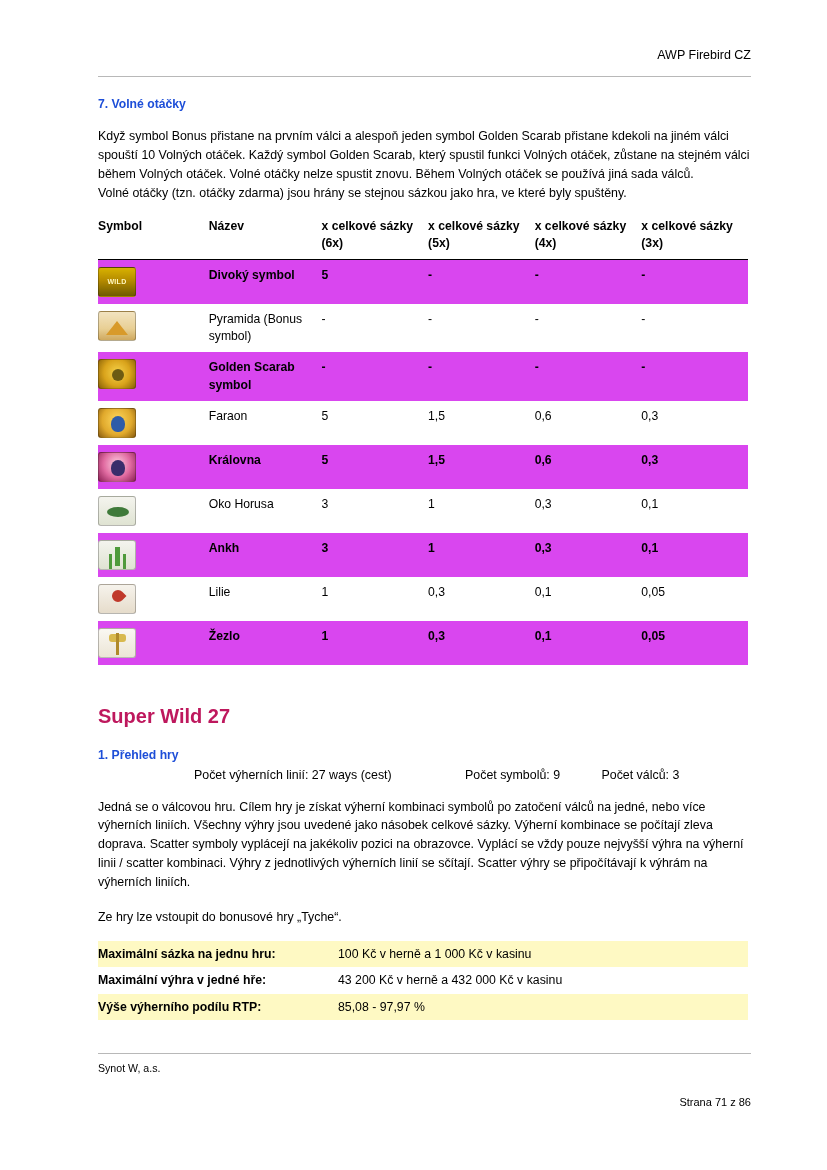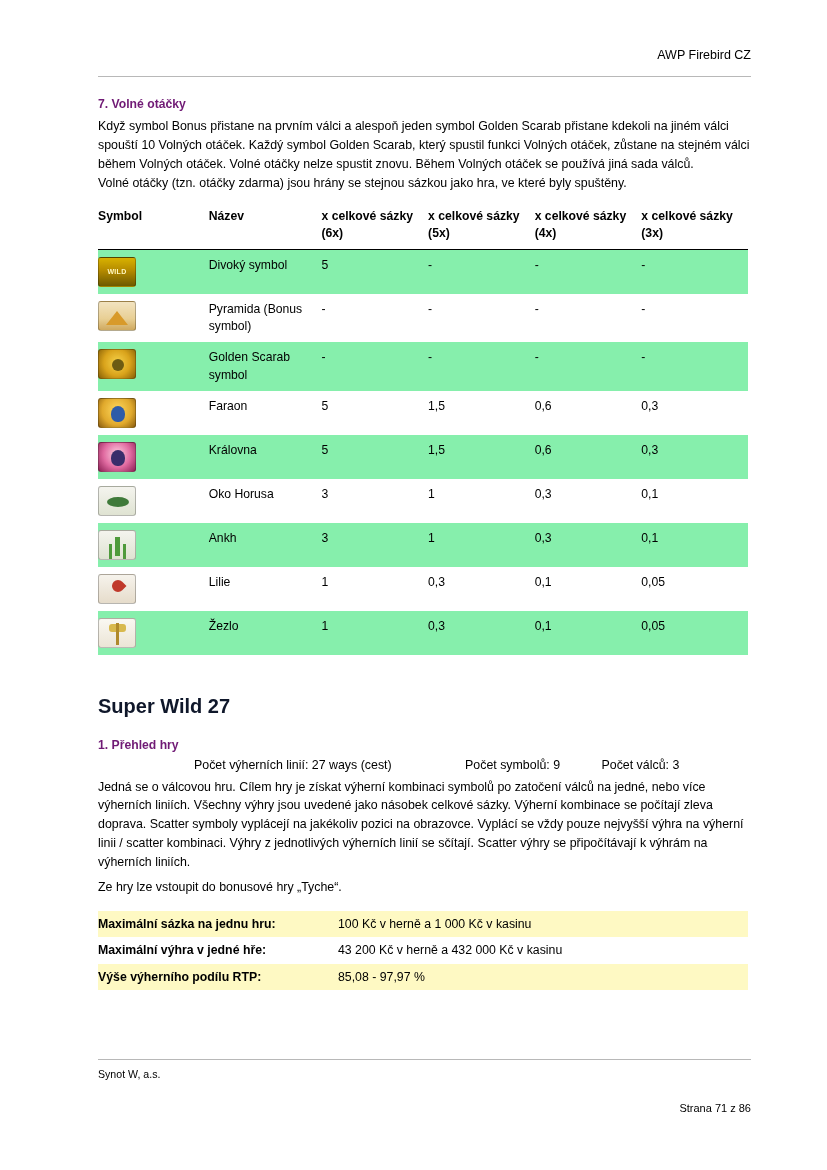--- a/index.html
+++ b/index.html
@@ -34,30 +34,30 @@
   .header-sub {
     margin-top: 22px;
     font-size: 12.5px;
   }
   .rule {
     border: none;
     border-top: 1px solid #b8b8b8;
     margin: 14px 0 0 0;
   }
   .section-heading {
-    color: #701a75;
+    color: #1d4ed8;
     font-weight: bold;
     font-size: 12.2px;
     margin-top: 20px;
     margin-bottom: 0;
   }
   .body-text {
     font-size: 12.4px;
     line-height: 1.52;
-    margin-top: 6px;
+    margin-top: 16px;
     text-align: left;
   }
   .body-text p {
     margin: 0;
   }
   
   .paytable {
     width: 650px;
     border-collapse: collapse;
     margin-top: 16px;
@@ -75,21 +75,22 @@
   .paytable thead tr {
     border-bottom: 1.6px solid #000;
   }
   .paytable td {
     padding: 7px 6px 7px 0;
     vertical-align: top;
     font-size: 12.2px;
     line-height: 1.4;
   }
   .paytable tbody tr.alt {
-    background: #86efac;
+    background: #d946ef;
+    font-weight: bold;
   }
   .col-symbol { width: 108px; }
   .col-name   { width: 110px; }
   .col-m6     { width: 104px; }
   .col-m5     { width: 104px; }
   .col-m4     { width: 104px; }
   .col-m3     { width: 104px; }
 
   .sym {
     width: 38px;
@@ -205,21 +206,21 @@
   .sym-zezlo::before {
     content: "";
     position: absolute;
     left: 10px; top: 5px;
     width: 17px; height: 8px;
     border-radius: 3px;
     background: #d8b94e;
   }
   
   .game-title {
-    color: #0f172a;
+    color: #be185d;
     font-size: 20px;
     font-weight: bold;
     margin-top: 40px;
     margin-bottom: 0;
   }
   .facts-row {
     display: flex;
     margin-top: 6px;
     font-size: 12.4px;
     padding-left: 96px;
@@ -241,21 +242,21 @@
   }
   .rtp-table tr.shade { background: #fef9c3; }
   .rtp-label {
     font-weight: bold;
     width: 240px;
   }
   .footer {
     position: absolute;
     left: 98px;
     right: 76px;
-    bottom: 56px;
+    bottom: 62px;
     font-size: 10.5px;
   }
   .footer-rule {
     border: none;
     border-top: 1px solid #b8b8b8;
     margin: 0 0 8px 0;
   }
   .footer-row {
     display: flex;
     justify-content: space-between;

